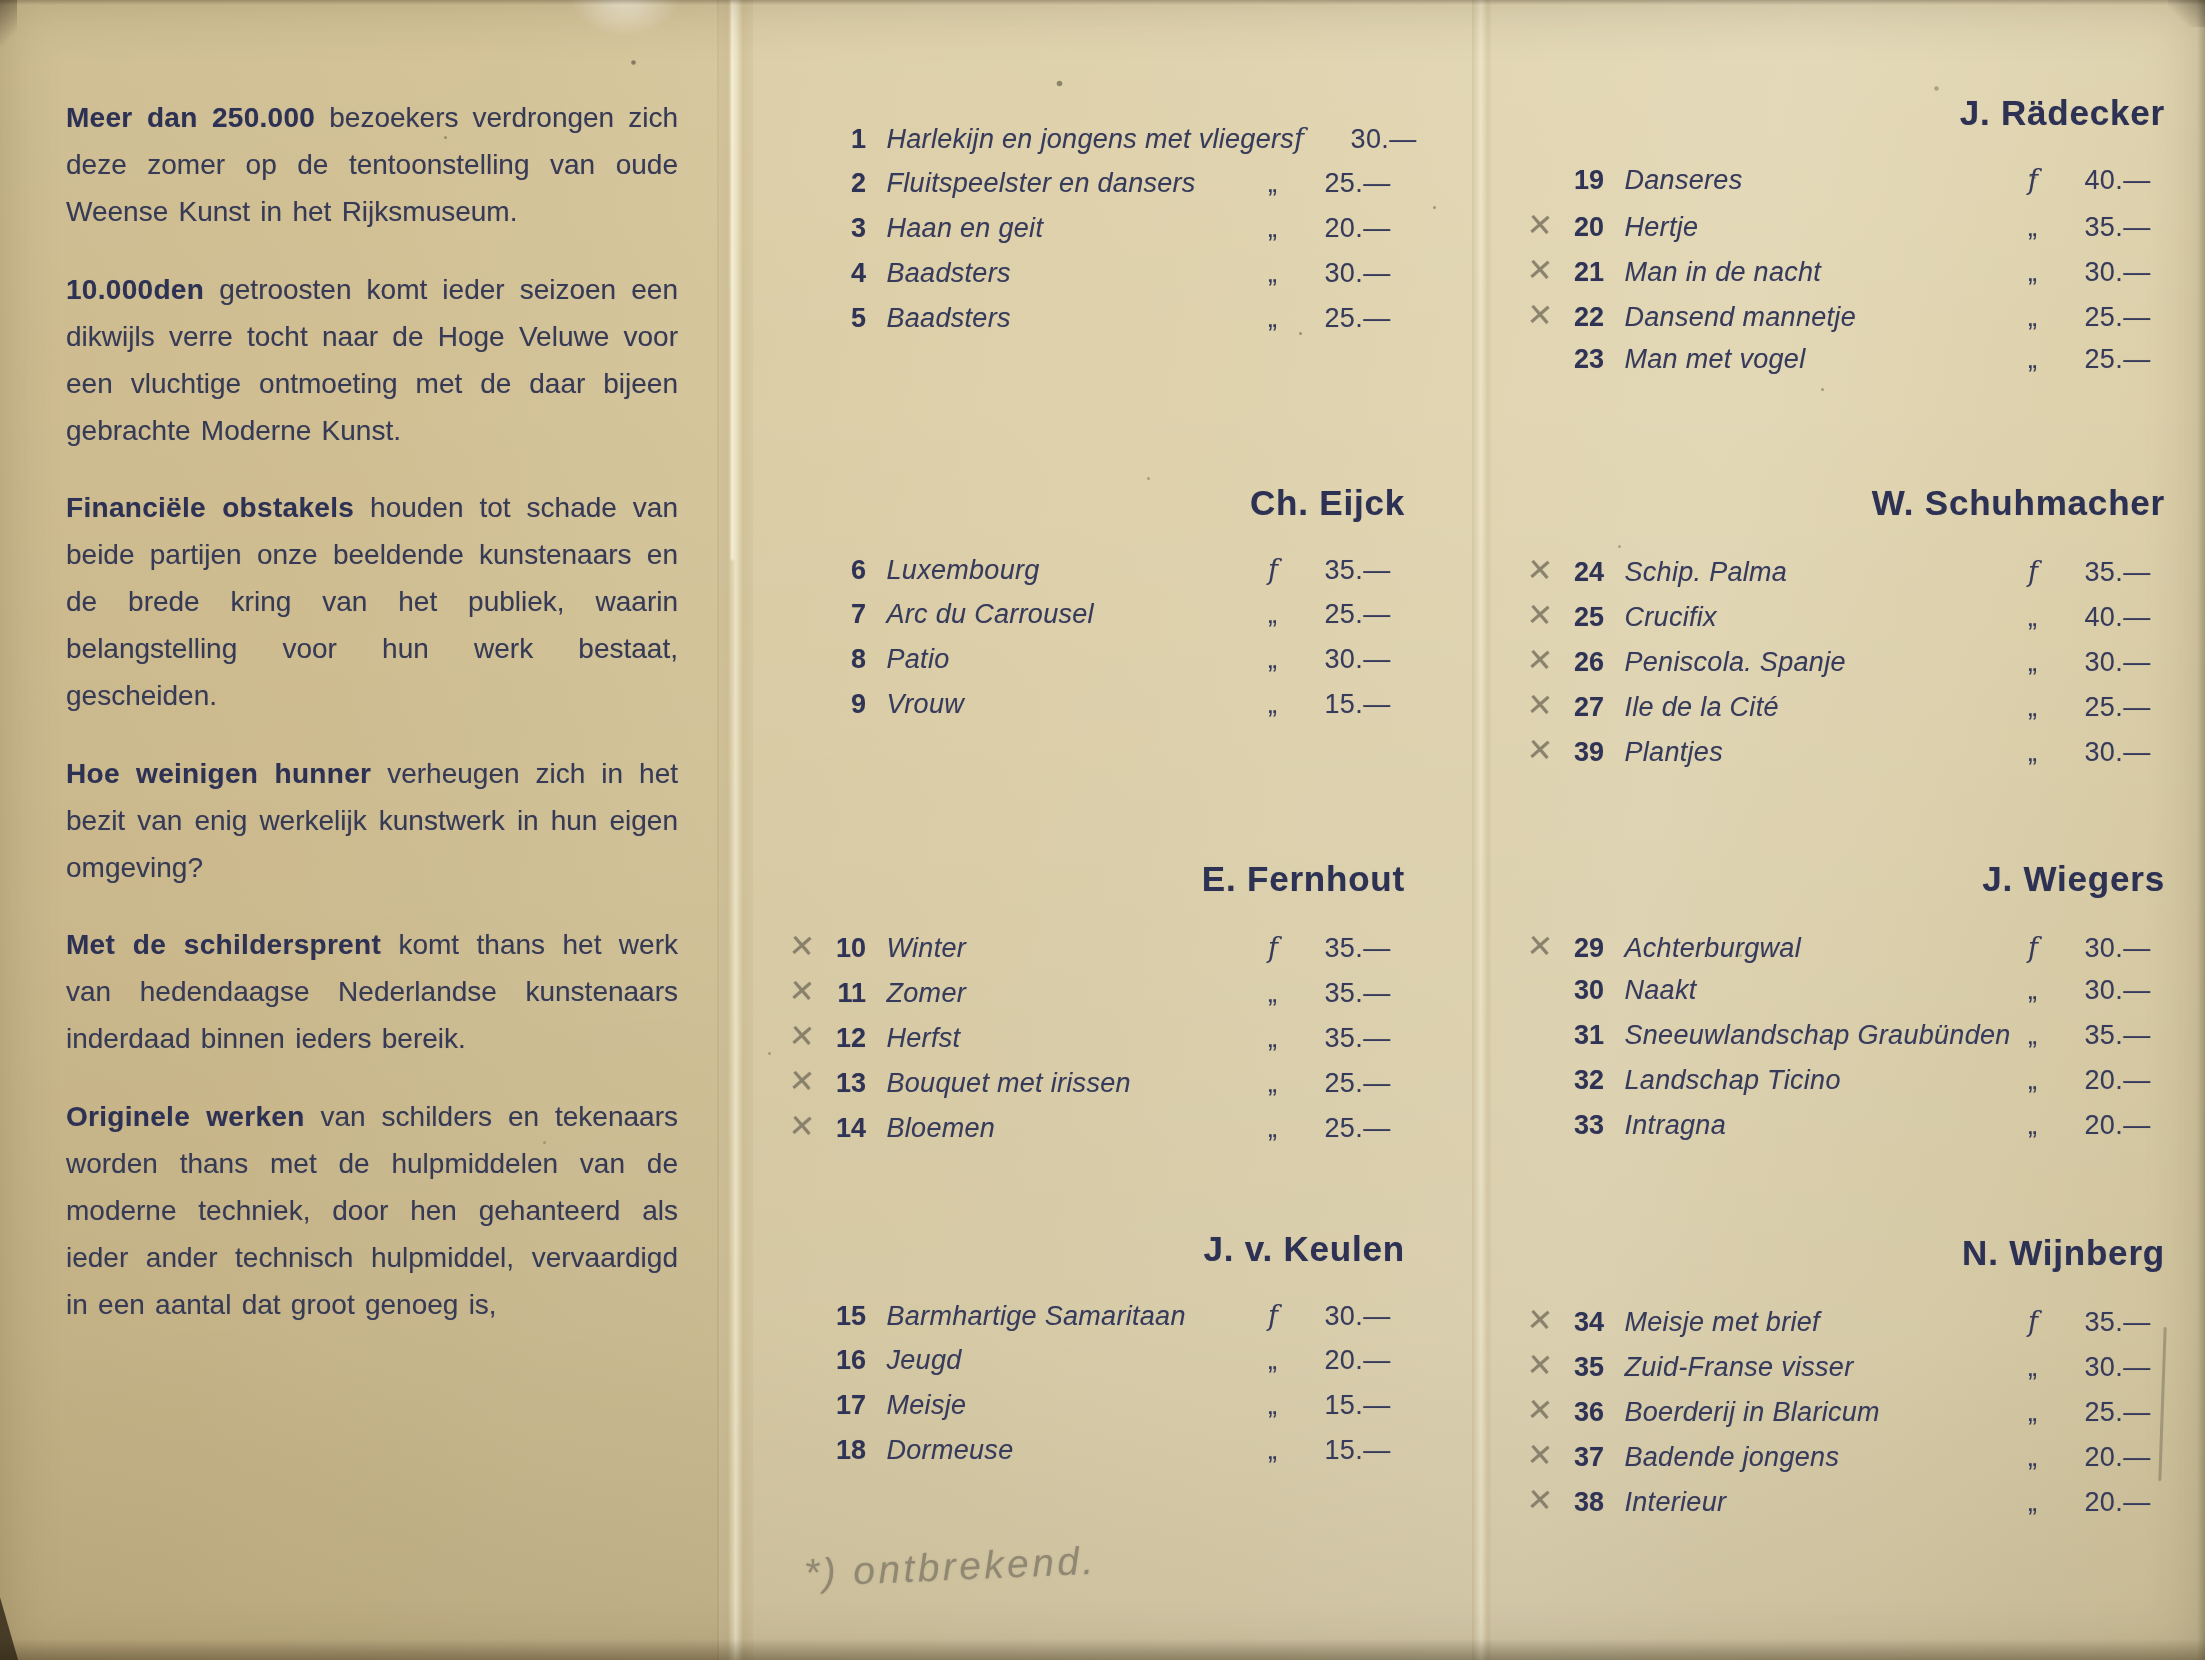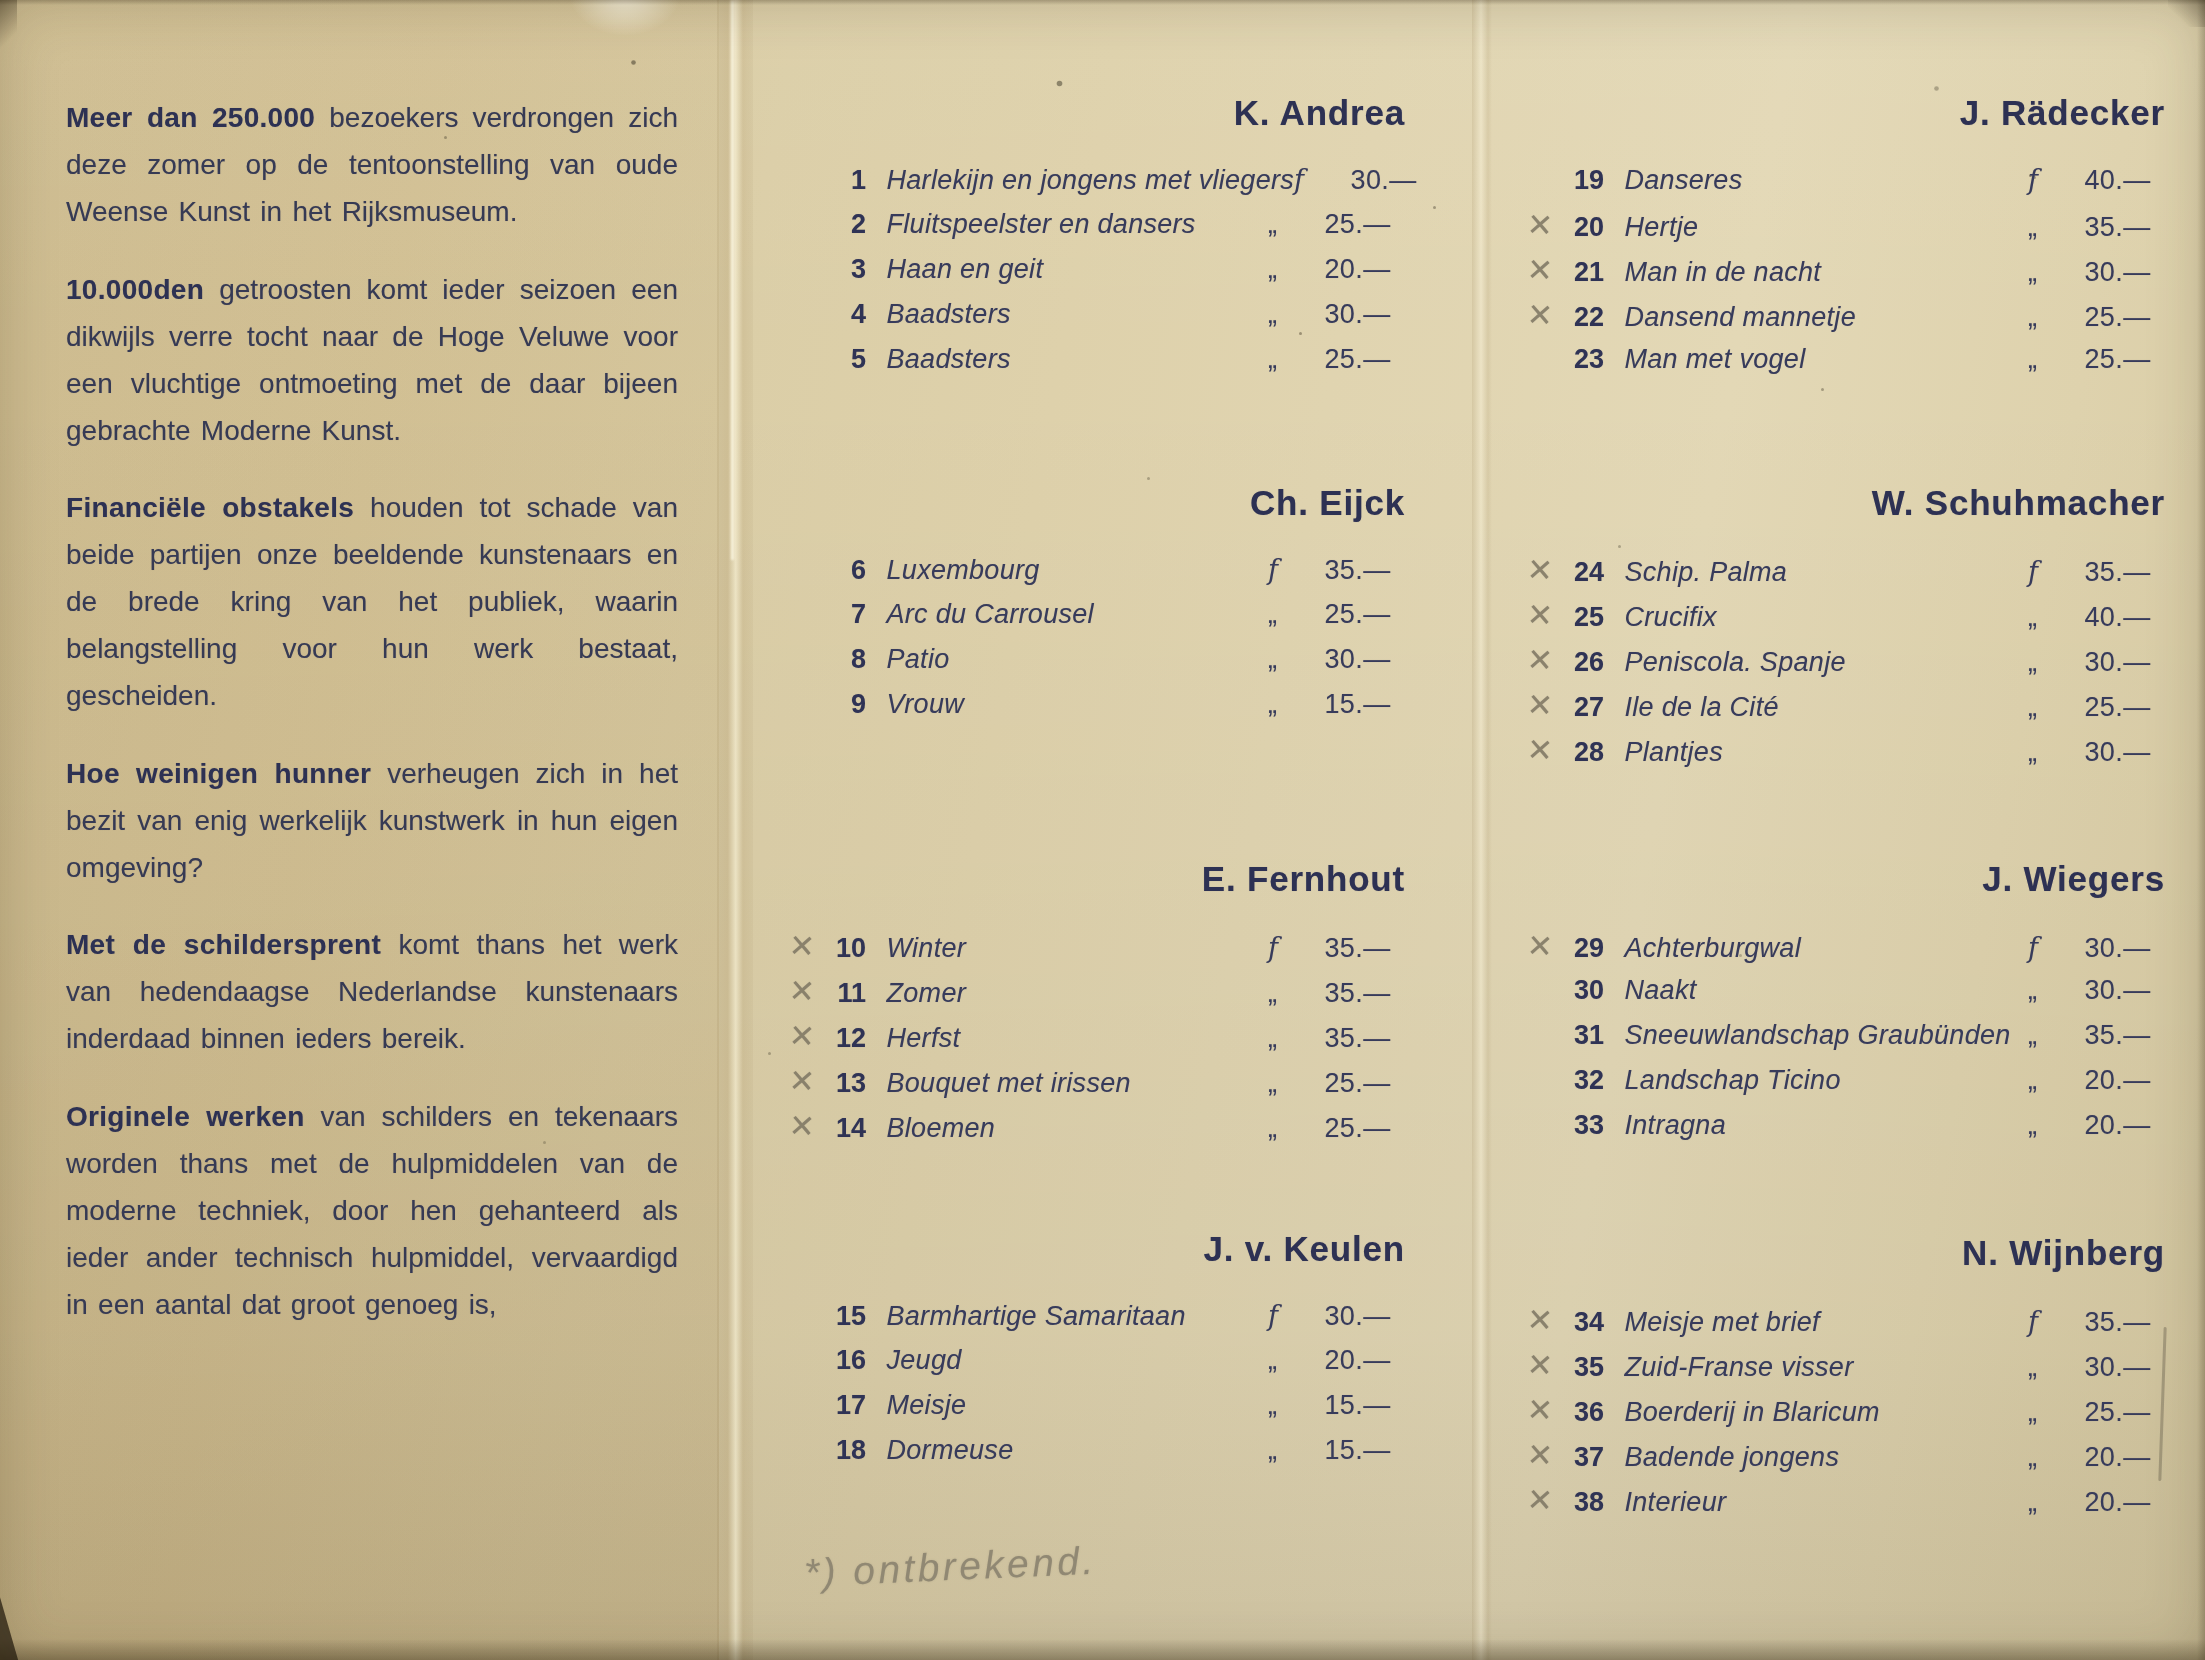--- a/index.html
+++ b/index.html
@@ -87,21 +87,20 @@
       <p class="intro-para"><span class="lead">Meer dan 250.000</span><span> bezoekers verdrongen zich deze zomer op de tentoonstelling van oude Weense Kunst in het Rijksmuseum.</span></p>
       <p class="intro-para"><span class="lead">10.000den</span><span> getroosten komt ieder seizoen een dikwijls verre tocht naar de Hoge Veluwe voor een vluchtige ontmoeting met de daar bijeen gebrachte Moderne Kunst.</span></p>
       <p class="intro-para"><span class="lead">Financiële obstakels</span><span> houden tot schade van beide partijen onze beeldende kunstenaars en de brede kring van het publiek, waarin belangstelling voor hun werk bestaat, gescheiden.</span></p>
       <p class="intro-para"><span class="lead">Hoe weinigen hunner</span><span> verheugen zich in het bezit van enig werkelijk kunstwerk in hun eigen omgeving?</span></p>
       <p class="intro-para"><span class="lead">Met de schildersprent</span><span> komt thans het werk van hedendaagse Nederlandse kunstenaars inderdaad binnen ieders bereik.</span></p>
       <p class="intro-para"><span class="lead">Originele werken</span><span> van schilders en tekenaars worden thans met de hulpmiddelen van de moderne techniek, door hen gehanteerd als ieder ander technisch hulpmiddel, vervaardigd in een aantal dat groot genoeg is,</span></p>
     </div>
 
   <div class="catalog-col col-middle">
       <section class="artist-section" style="top: 92px;">
-        <h2 class="artist-heading">K. Andrea</h2>
         <div class="rows">
           <div class="item-row">
             <span class="xmark"></span>
             <span class="no">1</span>
             <span class="title">Harlekijn en jongens met vliegers</span>
             <span class="cur guilder">f</span>
             <span class="price">30.—</span>
           </div>
           <div class="item-row">
             <span class="xmark"></span>
@@ -307,21 +306,21 @@
           </div>
           <div class="item-row">
             <span class="xmark">✕</span>
             <span class="no">27</span>
             <span class="title">Ile de la Cité</span>
             <span class="cur">„</span>
             <span class="price">25.—</span>
           </div>
           <div class="item-row">
             <span class="xmark">✕</span>
-            <span class="no">28</span>
+            <span class="no">39</span>
             <span class="title">Plantjes</span>
             <span class="cur">„</span>
             <span class="price">30.—</span>
           </div>
         </div>
       </section>
       <section class="artist-section" style="top: 858px;">
         <h2 class="artist-heading">J. Wiegers</h2>
         <div class="rows">
           <div class="item-row">

